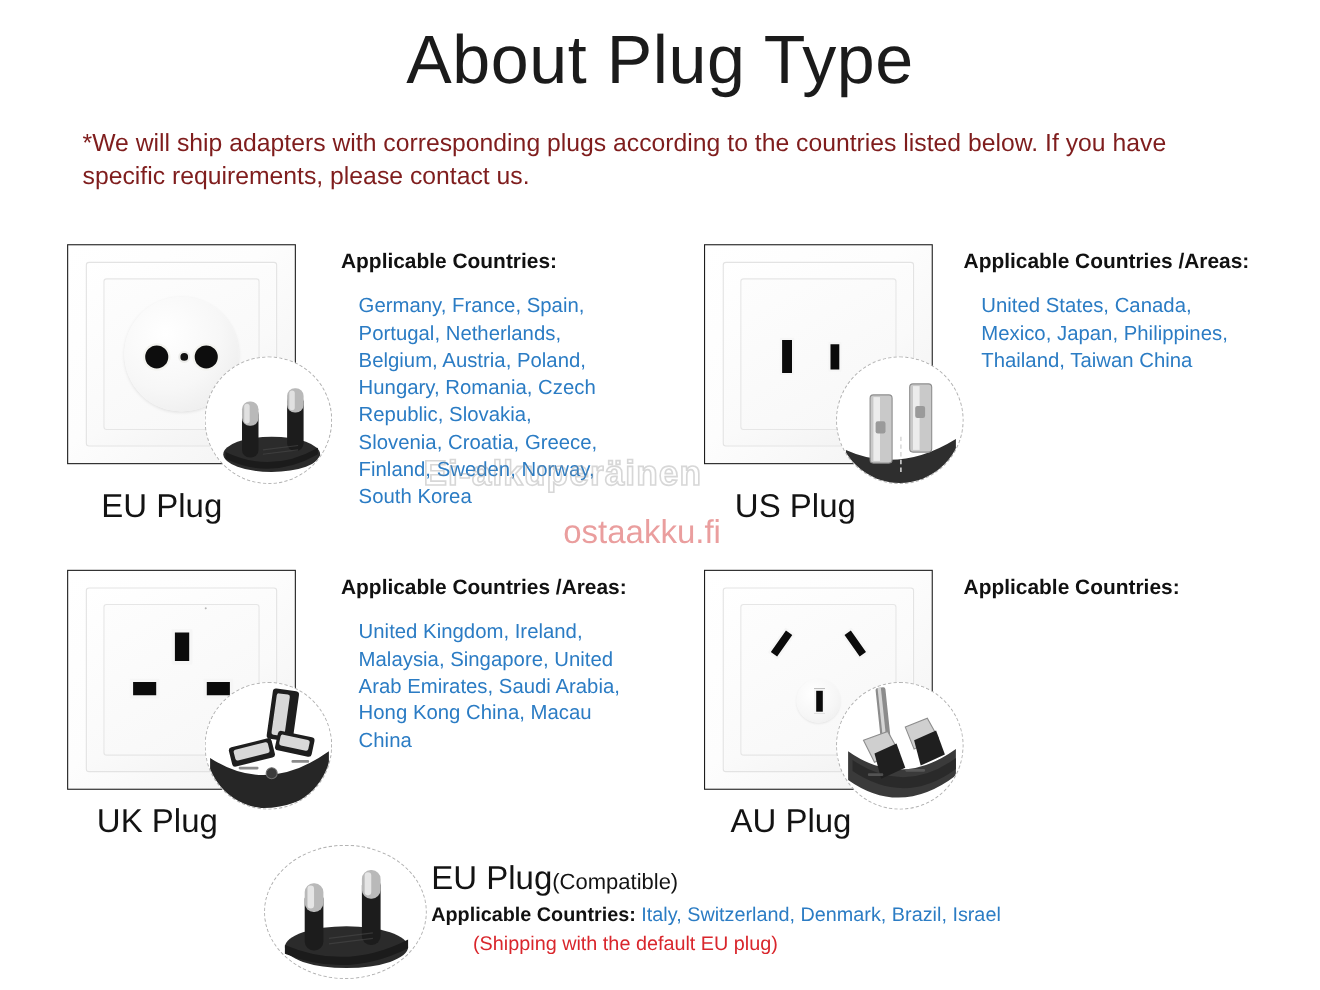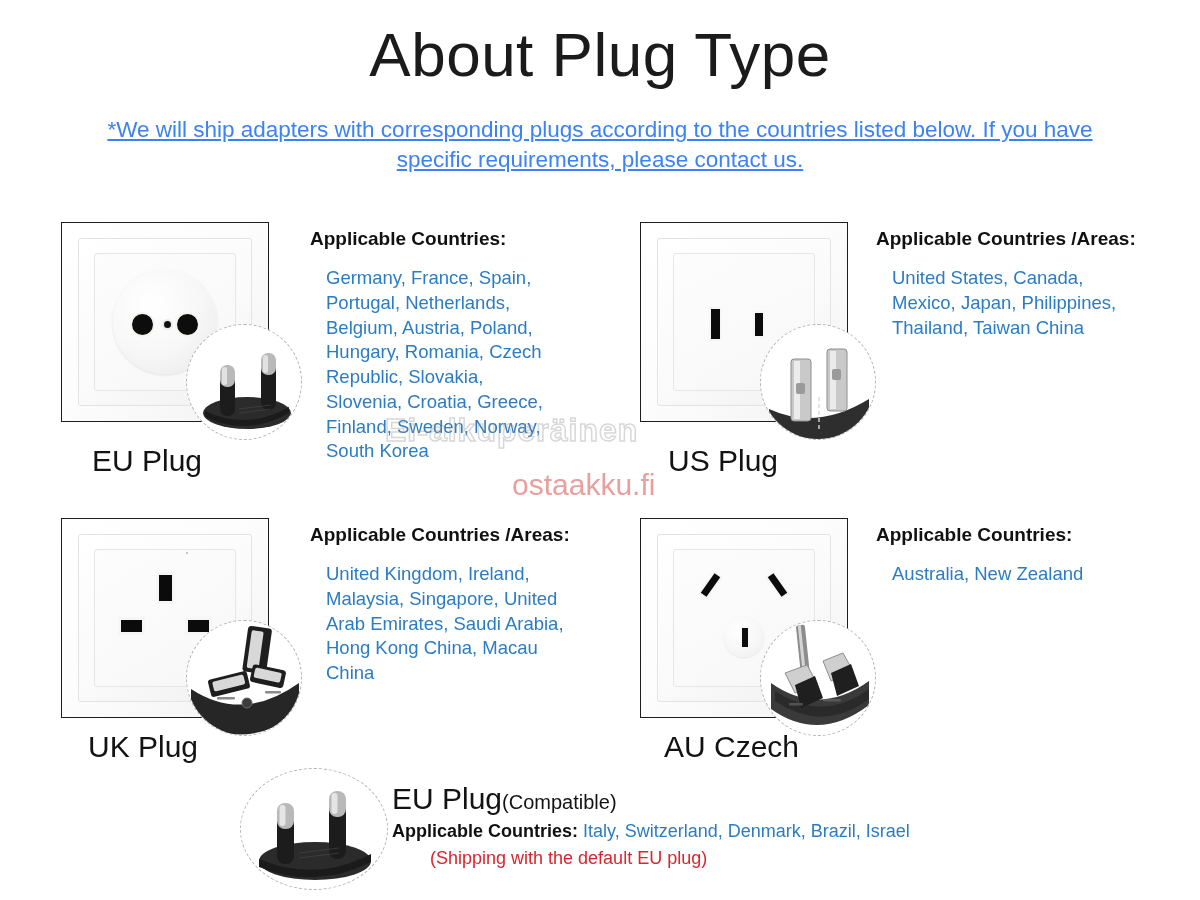--- a/index.html
+++ b/index.html
@@ -27,25 +27,24 @@
     font-weight: 400;
     letter-spacing: 0.5px;
     color: #1b1b1b;
     line-height: 1.05;
   }
   #page-subtitle {
     position: absolute;
     top: 115px;
     left: 75px;
     width: 1050px;
-    text-align: center;
+    text-align: left;
     font-size: 22.5px;
     line-height: 1.33;
-    color: #3b82f6;
-    text-decoration: underline;
+    color: #7f1d1d;
   }
 
   
   .wm-main {
     position: absolute;
     left: 385px;
     top: 412px;
     font-size: 32px;
     font-weight: 700;
     letter-spacing: 1px;
@@ -371,25 +370,24 @@
     <path d="M24 52 l22 -8 l10 18 l-22 10 z" fill="#cfcfcf" stroke="#8d8d8d" stroke-width="1"></path>
     <path d="M34 64 l20 -9 l8 22 l-22 10 z" fill="#1f1f1f"></path>
     <path d="M62 40 l20 -8 l10 18 l-22 10 z" fill="#cfcfcf" stroke="#8d8d8d" stroke-width="1"></path>
     <path d="M70 52 l20 -9 l8 22 l-22 10 z" fill="#1f1f1f"></path>
     <g fill="#6a6a6a" opacity="0.65">
       <rect x="28" y="82" width="14" height="2.5" rx="1"></rect>
       <rect x="62" y="78" width="18" height="2.5" rx="1"></rect>
     </g>
   </svg>
 </div>
-<div class="plug-label" style="left:664px; top:730px;">AU Czech</div>
+<div class="plug-label" style="left:664px; top:730px;">AU Plug</div>
 
 <div class="country-block" style="left:876px; top:524px; width:290px;">
   <div class="country-head">Applicable Countries:</div>
-  <div class="country-list" style="max-width:285px;">Australia, New Zealand</div>
 </div>
 
 <div id="compat-row">
   <div class="inset" style="left:240px; top:8px; width:146px; height:120px; border-radius:50%;">
     <svg viewBox="0 0 146 120" width="146" height="120">
       <ellipse cx="74" cy="92" rx="56" ry="19" fill="#2b2b2b"></ellipse>
       <path d="M18 90 q56 24 112 -5 l0 8 q-56 28 -112 5 z" fill="#1b1b1b"></path>
       <rect x="36" y="40" width="17" height="55" rx="8" fill="#1c1c1c"></rect>
       <rect x="36" y="34" width="17" height="26" rx="8" fill="#b9b9b9"></rect>
       <rect x="38.5" y="36" width="6" height="21" rx="3" fill="#ececec" opacity="0.85"></rect>

